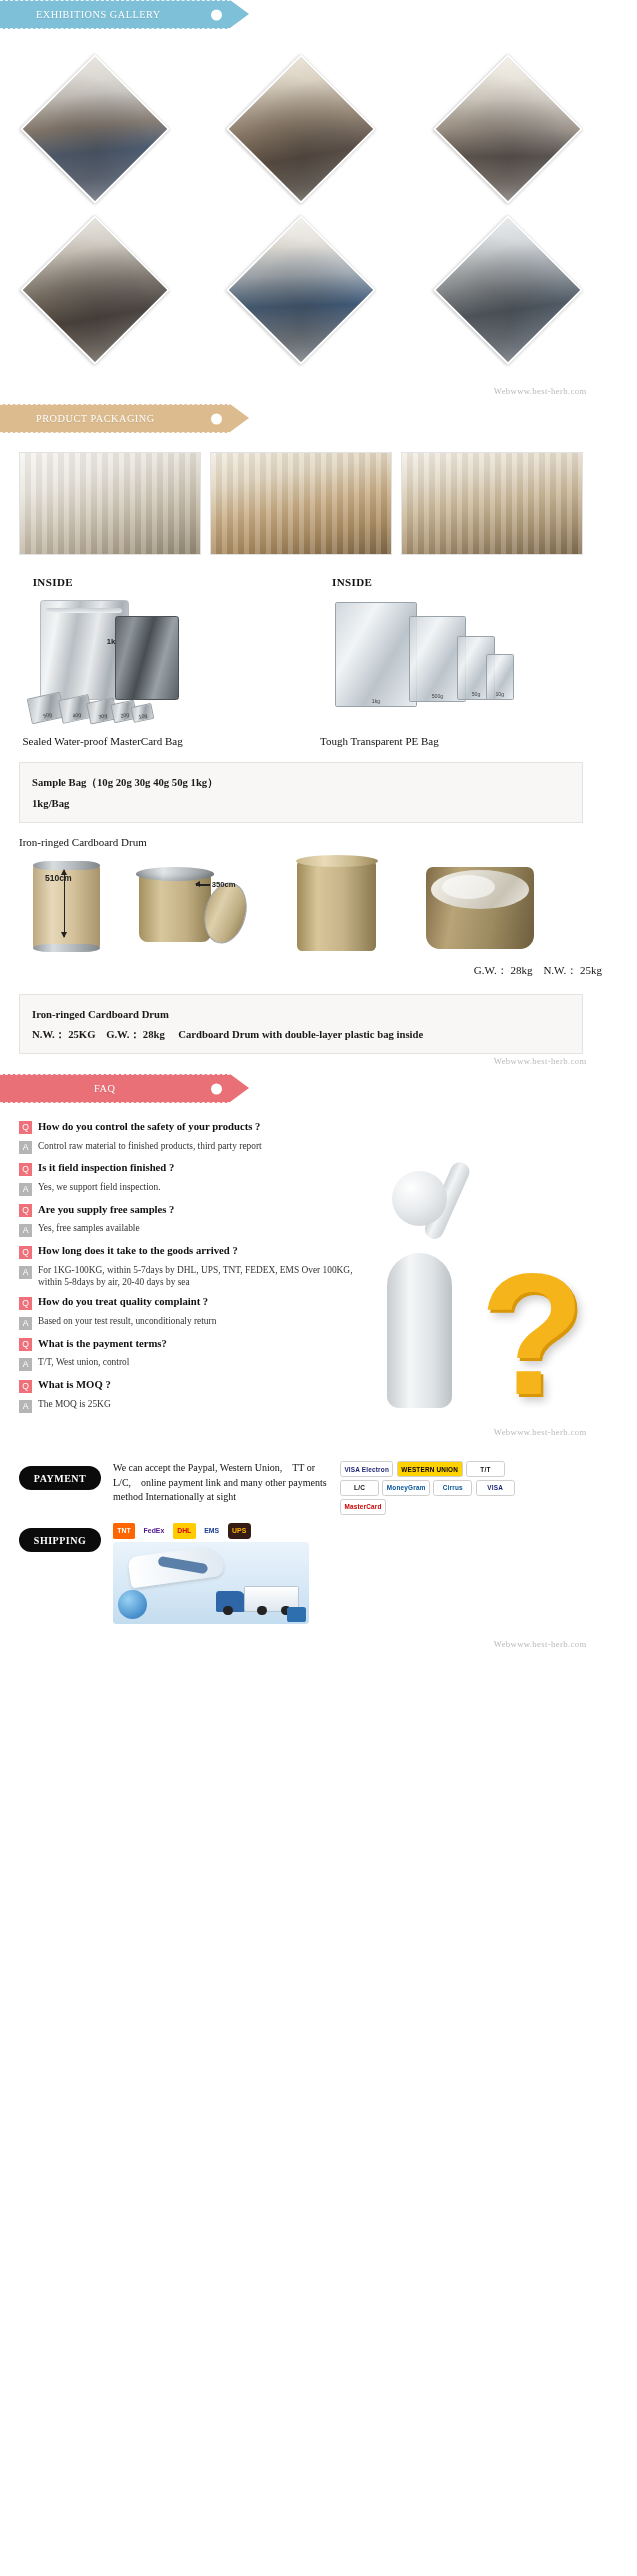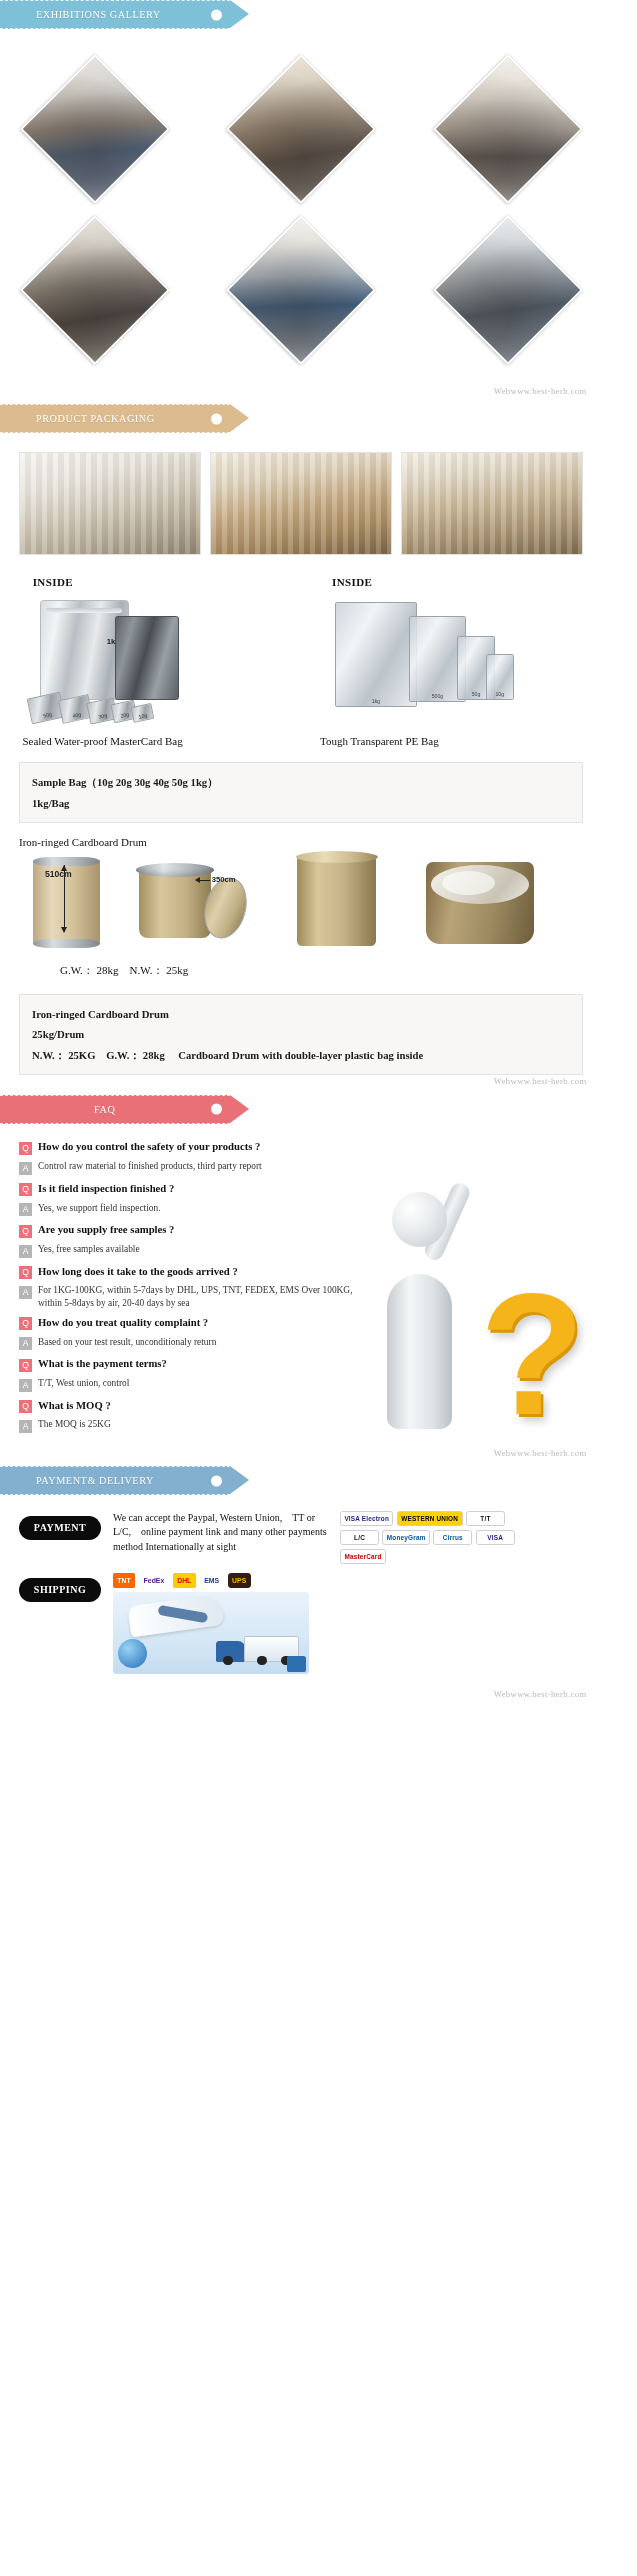--- a/index.html
+++ b/index.html
@@ -172,21 +172,21 @@
     margin: 15.5px 19px 0 19px;
     border:0.9px solid #e3e3e3;
     background:#f8f7f5;
     padding: 8.6px 12px 10.3px 12px;
   }
   .specbox .line { font-size:10.7px; color:#1a1a1a; margin: 4.3px 0 7.7px 0; line-height:1.2;font-weight:bold; }
   .specbox .line:last-child { margin-bottom:1.7px; }
 
   
   .drum-title { font-size:11px; margin: 13.7px 0 5.2px 19px; color:#111; }
-  .drum-row { display:flex; align-items:flex-start; gap:13.7px; padding: 0 19px; height:103px; }
+  .drum-row { display:flex; align-items:center; gap:13.7px; padding: 0 19px; height:103px; }
   .drum-a { position:relative; width:103px; height:94px; }
   .drum-cyl {
     position:absolute; left:13.7px; top:6.9px; width:67px; height:84px;
     background:linear-gradient(90deg,#bca87e 0%,#e4d5b4 26%,#d6c49c 58%,#a89madd 100%);
     background:linear-gradient(90deg,#bda981 0%,#e6d8b9 28%,#d4c29a 60%,#a8946c 100%);
     border-radius:3.4px;
   }
   .drum-cyl:before, .drum-cyl:after {
     content:""; position:absolute; left:0; right:0; height:8.6px;
     background:linear-gradient(90deg,#8e9498,#d8dde0 30%,#aeb4b8 65%,#7f8589);
@@ -243,21 +243,21 @@
     border-radius:6.9px 6.9px 13.7px 13.7px;
     background:linear-gradient(100deg,#7e6a46 0%,#b9a478 28%,#9c8a60 62%,#6e5d3d 100%);
     overflow:hidden;
   }
   .drum-inner:before { content:""; position:absolute; left:5.2px; right:5.2px; top:3.4px; height:39px;
     border-radius:50%;
     background:linear-gradient(130deg,#f4f1ea 0%,#dedacf 40%,#c9c3b4 70%,#efece5 100%); }
   .drum-inner:after { content:""; position:absolute; left:15.5px; top:8.6px; width:53px; height:24px;
     border-radius:50%; background:rgba(255,255,255,.6); }
 
-  .gw-line { text-align:left; font-size:11px; color:#111; margin: 6.9px 0 0 60px; }
+  .gw-line { text-align:right; font-size:11px; color:#111; margin: 6.9px 0 0 60px; }
 
   
   .faq-wrap { position:relative; padding: 13.7px 19px 8.6px 19px; min-height: 309px; }
   .faq-list { width: 335px; position:relative; z-index:3; }
   .qa { margin-bottom: 1.7px; }
   .qa-row { display:flex; align-items:flex-start; gap:6px; padding: 2.6px 0; }
   .tag {
     flex:0 0 auto; width:13px; height:13px; line-height:13px; text-align:center;
     font-size:8.6px; color:#fff; font-family:"Liberation Sans", sans-serif;
     margin-top:1.7px;
@@ -487,21 +487,20 @@
       <div class="drum-tall"></div>
     </div>
     <div class="drum-d">
       <div class="drum-inner"></div>
     </div>
   </div>
   <div class="gw-line">G.W.： 28kg　N.W.： 25kg</div>
 
   <div class="specbox">
     <div class="line">Iron-ringed Cardboard Drum</div>
-    <div class="line">25kg/Drum</div>
     <div class="line">N.W.： 25KG　G.W.： 28kg　 Cardboard Drum with double-layer plastic bag inside</div>
   </div>
 
   <div class="watermark">Webwww.best-herb.com</div>
 
   <div class="ribbon red">
     <div class="body"></div>
     <div class="point"></div>
     <div class="hole"></div>
     <div class="label">FAQ</div>
@@ -591,26 +590,20 @@
         <div class="qa-row">
           <span class="tag a">A</span>
           <span class="a-text">The MOQ is 25KG</span>
         </div>
       </div>
 
     </div>
   </div>
   <div class="watermark">Webwww.best-herb.com</div>
 
-  <div class="ribbon steel">
-    <div class="body"></div>
-    <div class="point"></div>
-    <div class="hole"></div>
-    <div class="label">PAYMENT&amp; DELIVERY</div>
-  </div>
 
   <div class="pd-wrap">
 
     <div class="pd-row">
       <div class="pill">PAYMENT</div>
       <div class="pd-text">We can accept the Paypal, Western Union,　TT or L/C,　online payment link and many other payments method Internationally at sight</div>
       <div class="pd-logos">
         <div class="logo-grid">
           <div class="lg visa">VISA Electron</div>
           <div class="lg wu">WESTERN UNION</div>

